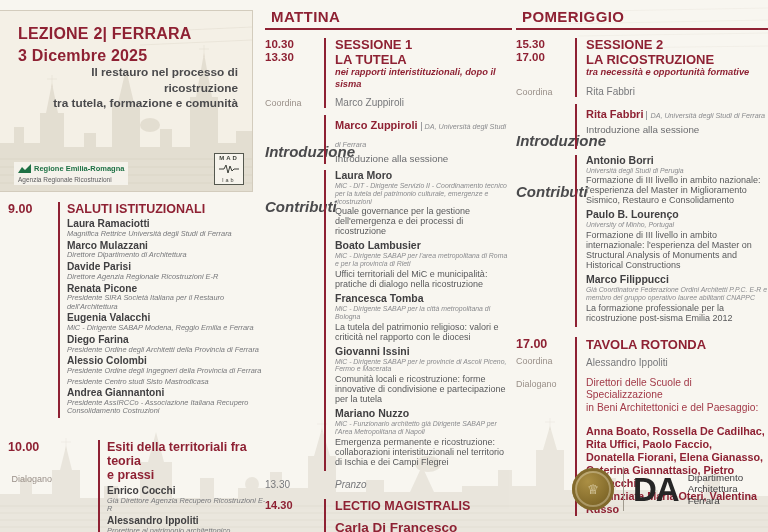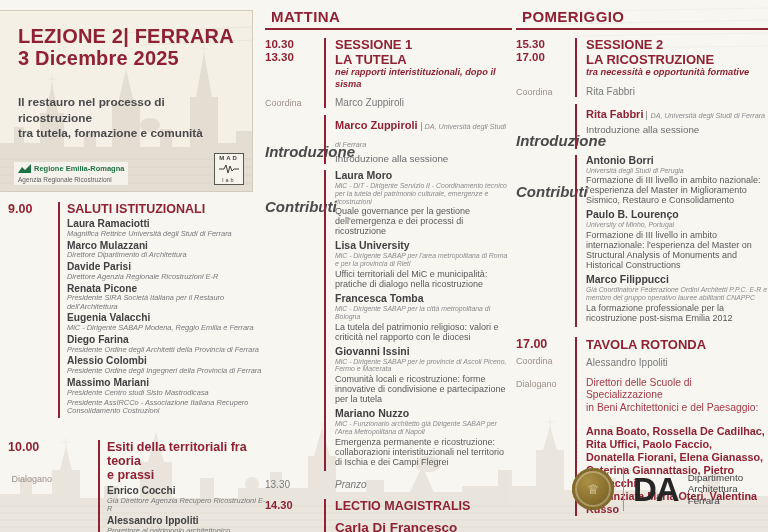--- a/index.html
+++ b/index.html
@@ -3,24 +3,24 @@
 <meta charset="utf-8">
 <style>
   html,body{margin:0;padding:0;}
   #page{position:relative;width:768px;height:532px;background:#f8f6f0;overflow:hidden;
         font-family:"Liberation Sans",sans-serif;color:#414042;}
   .etch{position:absolute;pointer-events:none;}
   
   #left-box{position:absolute;left:0;top:10px;width:252px;height:180px;
             border:1px solid #d3ccbd;border-left:none;background:#f4f0e6;}
   #left-box .inner{position:absolute;inset:0;overflow:hidden;}
-  .lz{position:absolute;left:18px;font-weight:bold;font-size:20px;color:#8e2133;letter-spacing:.2px;}
+  .lz{position:absolute;left:18px;font-weight:bold;font-size:16px;color:#8e2133;letter-spacing:.2px;}
   .lz1{top:14px;} .lz2{top:36px;}
-  .desc{position:absolute;left:18px;top:84px;width:220px;font-weight:bold;font-size:11.8px;
-        line-height:15.5px;color:#4a4a4c;}
+  .desc{position:absolute;left:18px;top:54px;width:220px;font-weight:bold;font-size:11.8px;
+        line-height:15.5px;color:#4a4a4c;text-align:right;}
   .logos{position:absolute;left:14px;right:8px;bottom:6px;display:flex;
          justify-content:space-between;align-items:flex-end;}
   .regione{background:rgba(248,246,240,.85);padding:2px 4px;}
   .reg-top{display:flex;align-items:center;gap:3px;}
   .reg-name{font-size:7.5px;font-weight:bold;color:#1e7145;}
   .reg-sub{font-size:6.5px;color:#5a5a5c;margin-top:3px;}
   .mad{width:26px;height:28px;border:1px solid #55584f;background:rgba(248,246,240,.9);
        display:flex;flex-direction:column;justify-content:space-between;align-items:center;padding:1px;}
   .mad-t{font-size:6px;font-weight:bold;color:#3c3f38;letter-spacing:2px;}
   .mad-b{font-size:5.5px;color:#3c3f38;letter-spacing:2px;}
@@ -209,24 +209,24 @@
           </div>
         <div class="sp">
             <div class="nm">Diego Farina</div>
             <div class="rl">Presidente Ordine degli Architetti della Provincia di Ferrara</div>
           </div>
         <div class="sp">
             <div class="nm">Alessio Colombi</div>
             <div class="rl">Presidente Ordine degli Ingegneri della Provincia di Ferrara</div>
           </div>
         <div class="sp">
-            <div class="nm">Massimo Mariani</div>
             <div class="rl">Presidente Centro studi Sisto Mastrodicasa</div>
           </div>
         <div class="sp">
+            <div class="nm">Andrea Giannantoni</div>
             <div class="rl">Presidente AssIRCCo - Associazione Italiana Recupero Consolidamento Costruzioni</div>
           </div>
       </div>
     </div>
   </div>
 
   <div id="esiti" class="row">
     <div class="lcol">
       <span class="time">10.00</span>
       <span class="dialogano lbl-gray">Dialogano</span>
@@ -279,21 +279,21 @@
 
     <div class="row contrib-row">
       <div class="lcol lbl-dark">Contributi</div>
       <div class="bar content">
         <div class="ct">
             <div class="nm">Laura Moro</div>
             <div class="af">MiC - DiT - Dirigente Servizio II - Coordinamento tecnico per la tutela del patrimonio culturale, emergenze e ricostruzioni</div>
             <div class="tt">Quale governance per la gestione dell'emergenza e dei processi di ricostruzione</div>
           </div>
         <div class="ct">
-            <div class="nm">Lisa University</div>
+            <div class="nm">Boato Lambusier</div>
             <div class="af">MiC - Dirigente SABAP per l'area metropolitana di Roma e per la provincia di Rieti</div>
             <div class="tt">Uffici territoriali del MiC e municipalità: pratiche di dialogo nella ricostruzione</div>
           </div>
         <div class="ct">
             <div class="nm">Francesca Tomba</div>
             <div class="af">MiC - Dirigente SABAP per la città metropolitana di Bologna</div>
             <div class="tt">La tutela del patrimonio religioso: valori e criticità nel rapporto con le diocesi</div>
           </div>
         <div class="ct">
             <div class="nm">Giovanni Issini</div>

